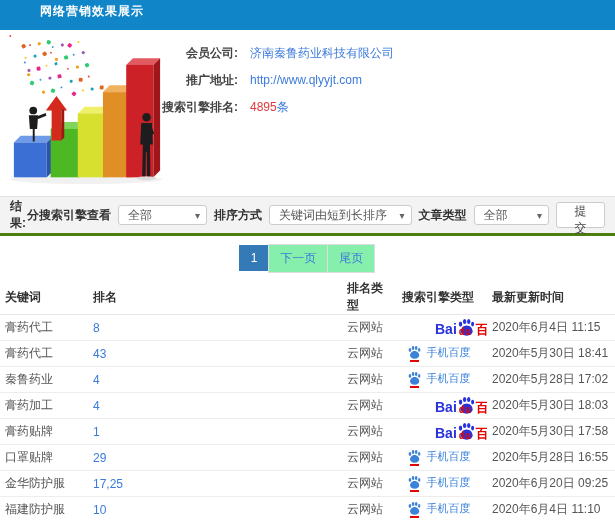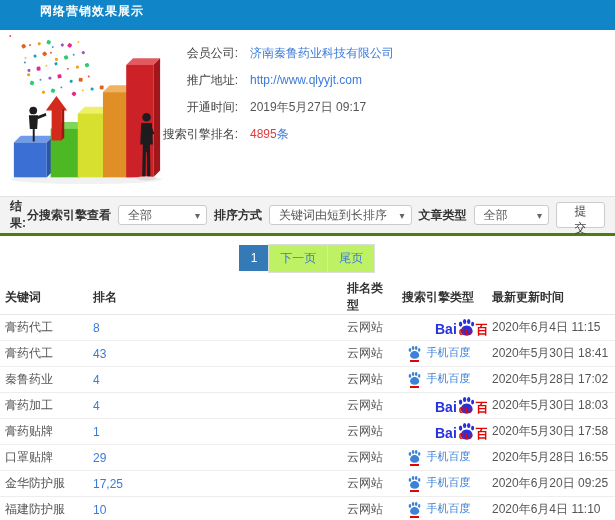--- a/index.html
+++ b/index.html
@@ -13,21 +13,21 @@
   .titlebar {
     height:30px; background:var(--header-blue,#1086c8);
     color:#fff; font-size:12px; font-weight:bold;
     line-height:22px; padding-left:40px; letter-spacing:1px;
   }
   
   .info-section { position:relative; height:166px; background:#fff; }
   .illustration { position:absolute; left:4px; top:4px; width:165px; height:156px; }
   .info-rows { position:absolute; left:120px; top:10px; font-size:12px; }
   .info-row { height:27px; line-height:27px; white-space:nowrap; }
-  .info-label { display:inline-block; width:118px; text-align:right; font-weight:normal; color:#444; }
+  .info-label { display:inline-block; width:118px; text-align:right; font-weight:bold; color:#444; }
   .info-value { margin-left:12px; color:#555; text-decoration:none; }
   .info-value.link { color:var(--link-blue,#3b7ad9); cursor:pointer; }
   .info-value.highlight { color:var(--accent-red,#e4393c); }
   .info-suffix { color:var(--link-blue,#3b7ad9); text-decoration:none; cursor:pointer; }
   
   .filter-bar {
     height:40px; background:#f3f3f3;
     border-top:1px solid #e2e2e2; border-bottom:3px solid #4d7c0f;
     display:flex; align-items:center; padding:0 10px; font-size:12px;
   }
@@ -45,21 +45,21 @@
   .sel-sort { width:148px; }
   .sel-article { width:78px; }
   .submit-btn {
     height:26px; padding:0 12px; background:#fff; border:1px solid #ccc;
     border-radius:3px; font-size:12px; color:#444; cursor:pointer;
     font-family:"Liberation Sans", sans-serif;
   }
   
   .pagination { height:44px; display:flex; justify-content:center; align-items:center; }
   .page-btn {
-    font-size:12px; padding:5px 11px; border:1px solid #ddd; background:#bef264;
+    font-size:12px; padding:5px 11px; border:1px solid #ddd; background:#86efac;
     color:var(--link-blue,#3b7ad9); text-decoration:none; margin-left:-1px; cursor:pointer;
   }
   .page-btn.active {
     background:var(--pagination-active,#337ab7);
     border-color:var(--pagination-active,#337ab7); color:#fff;
   }
   
   table { width:100%; border-collapse:collapse; font-size:12px; color:#555; table-layout:fixed; }
   col.c1{width:88px;} col.c2{width:254px;} col.c3{width:48px;} col.c4{width:97px;} col.c5{width:auto;}
   th {
@@ -179,21 +179,20 @@
           <rect x="48.1" y="18" width="2" height="2" rx="1" fill="#e74c3c" transform="rotate(36 48.1 18)"></rect>
           <rect x="23.45" y="41" width="3" height="3" rx="1" fill="#f39c12" transform="rotate(-13 23.45 41)"></rect>
           <rect x="44.7" y="6" width="4" height="4" rx="1" fill="#2ecc71" transform="rotate(18 44.7 6)"></rect>
           <rect x="20.05" y="29" width="2" height="2" rx="1" fill="#3498db" transform="rotate(-31 20.05 29)"></rect>
         </g>
     </svg>
   </div>
   <div class="info-rows" id="info-rows">
       <div class="info-row"><span class="info-label">会员公司:</span><a class="info-value link">济南秦鲁药业科技有限公司</a></div>
       <div class="info-row"><span class="info-label">推广地址:</span><a class="info-value link">http://www.qlyyjt.com</a></div>
-      <div class="info-row"><span class="info-label">开通时间:</span><span class="info-value plain">2019年5月27日 09:17</span></div>
       <div class="info-row"><span class="info-label">搜索引擎排名:</span><span class="info-value highlight">4895</span><a class="info-suffix">条</a></div>
     </div>
 </div>
 
 <div class="filter-bar">
   <span class="section-label">结果:</span>
   <div class="filter-controls">
     <span class="flabel">分搜索引擎查看</span>
     <div class="select sel-engine">
       <span class="select-value">全部</span>

